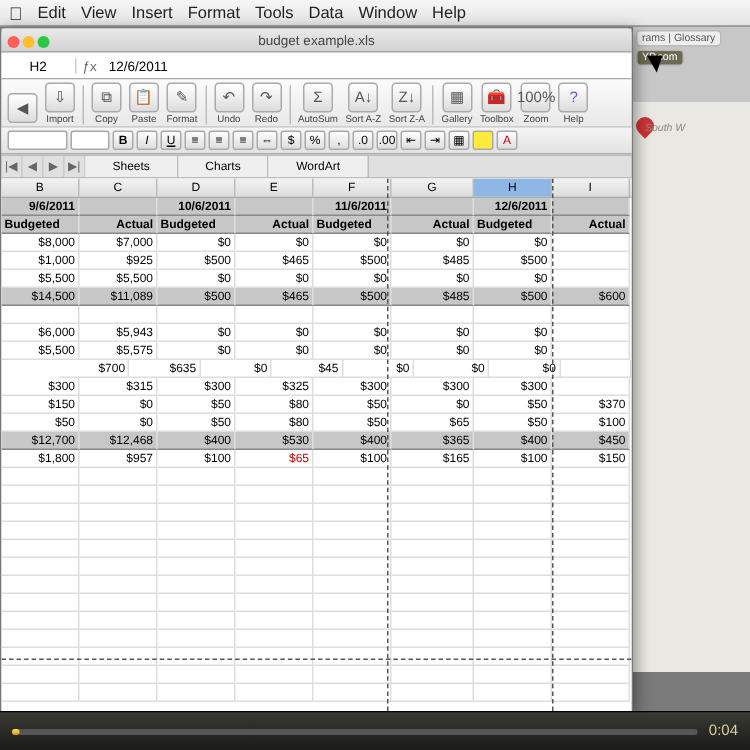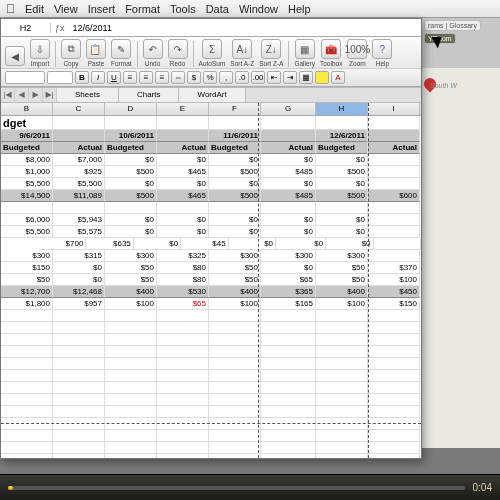--- a/index.html
+++ b/index.html
@@ -74,20 +74,26 @@
   <span class="tab" style="background:#6a6a55;color:#fff;">YP.com</span>
 </div>
 <div class="map-corner">
   <div class="pin"></div>
   <div class="lbl">South W</div>
 </div>
 
 <div class="cursor"></div>
 
 <div class="window">
+  <div class="titlebar">
+    <div class="dots">
+      <i style="background:#ff5f57"></i><i style="background:#ffbd2e"></i><i style="background:#28c940"></i>
+    </div>
+    <span>budget example.xls</span>
+  </div>
 
   <div class="formula">
     <div class="cellref">H2</div>
     <div class="fx">ƒx</div>
     <div class="val">12/6/2011</div>
   </div>
 
   <div class="toolbar">
     <div class="tool-row">
       <div class="toolbtn">
@@ -193,30 +199,20 @@
       <div style="width:52px">C</div>
       <div style="width:52px">D</div>
       <div style="width:52px">E</div>
       <div style="width:52px">F</div>
       <div style="width:55px">G</div>
       <div class="colH-sel" style="width:52px">H</div>
       <div style="width:52px">I</div>
     </div>
 
     <div class="grid" id="grid">
-        <div class="row title-row h14">
-          <div class="cell l" style="width: 52px;">dget</div>
-          <div class="cell" style="width: 52px;"></div>
-          <div class="cell" style="width: 52px;"></div>
-          <div class="cell" style="width: 52px;"></div>
-          <div class="cell" style="width: 52px;"></div>
-          <div class="cell" style="width: 55px;"></div>
-          <div class="cell" style="width: 52px;"></div>
-          <div class="cell" style="width: 52px;"></div>
-        </div>
         <div class="row">
           <div class="cell hdrcell" style="width: 52px;">9/6/2011</div>
           <div class="cell hdrcell" style="width: 52px;"></div>
           <div class="cell hdrcell" style="width: 52px;">10/6/2011</div>
           <div class="cell hdrcell" style="width: 52px;"></div>
           <div class="cell hdrcell" style="width: 52px;">11/6/2011</div>
           <div class="cell hdrcell" style="width: 55px;"></div>
           <div class="cell hdrcell" style="width: 52px;">12/6/2011</div>
           <div class="cell hdrcell" style="width: 52px;"></div>
         </div>

